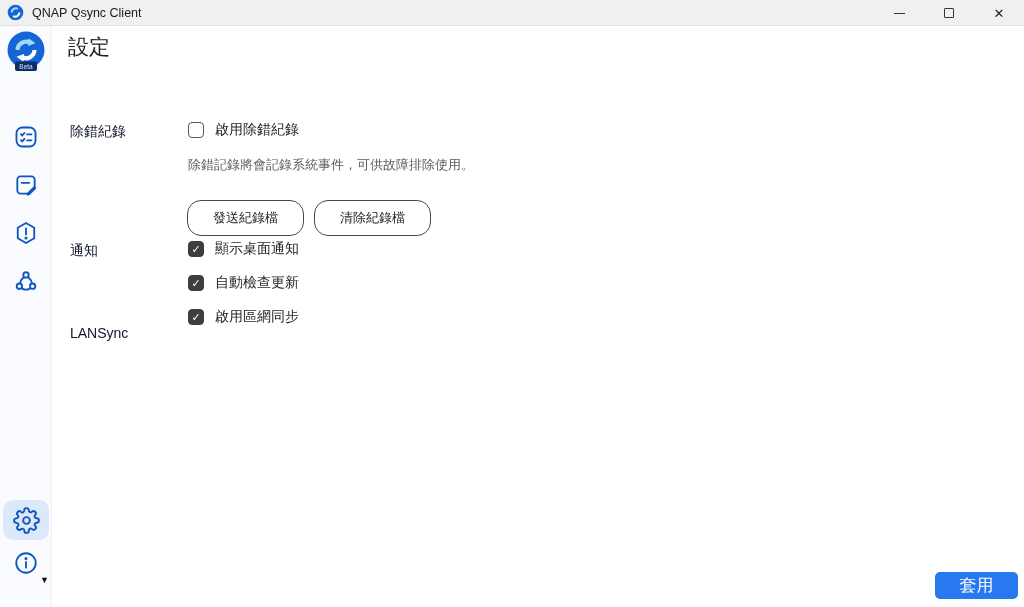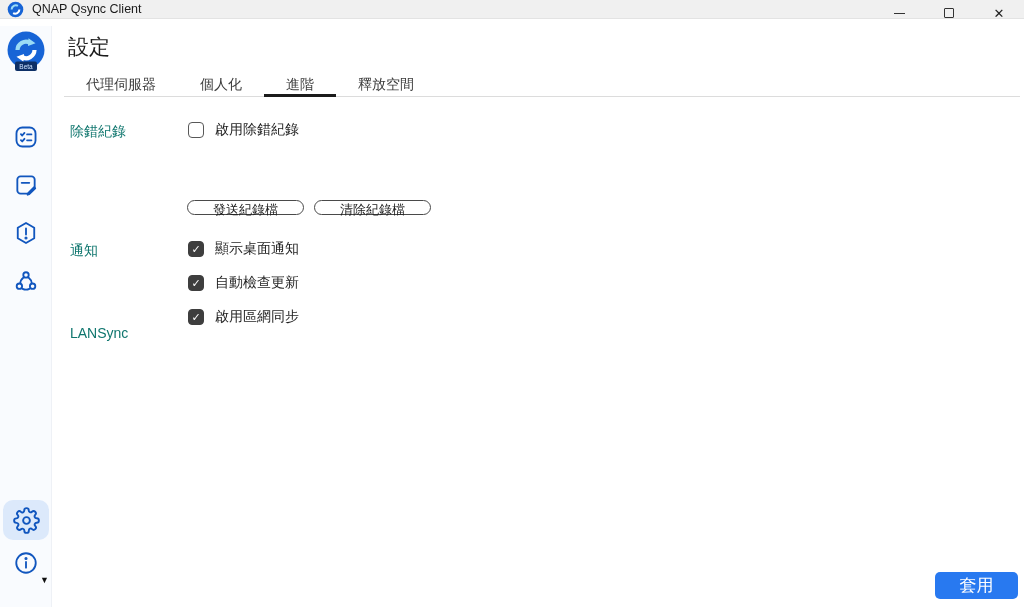--- a/index.html
+++ b/index.html
@@ -1,21 +1,21 @@
 <!DOCTYPE html>
 <html><head>
 <meta charset="utf-8">
 <style>
   * { margin:0; padding:0; box-sizing:border-box; }
   html,body { width:1024px; height:607px; overflow:hidden; }
   body { font-family:"Liberation Sans","DejaVu Sans",sans-serif; background:#ffffff; color:#222; }
   .app { position:relative; width:1024px; height:607px; background:#ffffff; }
 
   
-  .titlebar { position:absolute; top:0; left:0; right:0; height:19px; background:#f0f0f0;
+  .titlebar { position:absolute; top:0; left:0; right:0; height:26px; background:#f0f0f0;
               border-bottom:1px solid #e3e3e3; display:flex; align-items:center; padding-left:7px; }
   .app-icon { width:17px; height:17px; display:inline-flex; margin-right:8px; }
   .win-title { font-size:12.5px; color:#1b1b1b; }
   .win-controls { position:absolute; right:0; top:0; height:26px; display:flex; }
   .wc { width:50px; height:26px; display:flex; align-items:center; justify-content:center;
         color:#333; font-size:12px; cursor:default; }
   .min-glyph { display:block; width:11px; border-top:1.2px solid #333; }
   .max-glyph { display:block; width:10px; height:10px; border:1.2px solid #333; border-radius:1px; }
   .close-glyph { font-size:13px; color:#222; }
 
@@ -38,42 +38,42 @@
   .chevron { position:absolute; left:40px; top:550px; font-size:9px; color:#111; cursor:pointer; line-height:1; }
 
   
   .page-title { position:absolute; left:68px; top:33px; font-size:21px; font-weight:400; color:#1c1c1c; }
   .tabs { position:absolute; left:64px; top:73px; right:4px; height:24px;
           border-bottom:1px solid #dcdcdc; display:flex; }
   .tab { padding:0 22px; font-size:14px; color:#3c3c3c; display:flex; align-items:center;
          position:relative; cursor:pointer; white-space:nowrap; }
   .tab.active::after { content:""; position:absolute; left:0; right:0; bottom:-1px; height:3px; background:#1b1b1b; }
 
-  .sec-label { position:absolute; left:70px; font-size:14px; color:#0f766e; }
+  .sec-label { position:absolute; left:70px; font-size:14px; color:#0f172a; }
   .lbl-debug { top:123px; }
   .lbl-notif { top:242px; }
   .lbl-lan   { top:310px;margin-top:15px; }
 
   .checkrow { position:absolute; left:188px; display:flex; align-items:center; gap:11px; cursor:pointer; }
   .cr-debug  { top:121px; }
   .cr-notif1 { top:240px; }
   .cr-notif2 { top:274px; }
   .cr-lan    { top:308px; }
   .cb { width:16px; height:16px; border:1.6px solid #585858; border-radius:4px; background:#fff;
         display:flex; align-items:center; justify-content:center; flex:0 0 auto; }
   .cb.checked { background:#3e3e3e; border-color:#3e3e3e; }
   .cb .glyph { color:#fff; font-size:11px; line-height:1; }
   .cb-label { font-size:14px; color:#1f1f1f; }
 
   .desc { position:absolute; left:188px; font-size:13px; color:#5c5c5c; line-height:17.5px; }
   .desc-debug { top:156px; }
   .desc-lan   { top:341px; }
 
   .btnrow { position:absolute; left:187px; top:200px; display:flex; gap:10px; }
-  .pill { height:15px; padding:0 25px; border:1px solid #4a4a4a; border-radius:14px; background:#fff;
+  .pill { height:36px; padding:0 25px; border:1px solid #4a4a4a; border-radius:14px; background:#fff;
           font-size:13px; color:#1c1c1c; font-family:inherit; cursor:pointer; }
 
   .apply-btn { position:absolute; right:6px; bottom:8px; width:83px; height:27px; background:#2879f0;
                border:none; border-radius:5px; color:#fff; font-size:17px; font-family:inherit; cursor:pointer; }
 </style>
 </head>
 <body>
 
 <div class="app">
 
@@ -162,35 +162,30 @@
         <line x1="12" y1="11" x2="12" y2="16.3"></line>
         <circle cx="12" cy="7.8" r="0.6" fill="currentColor"></circle>
       </svg>
     </div>
 
     <span class="chevron">▼</span>
   </div>
 
   <div class="page-title">設定</div>
 
-  <div class="tabs">
-    <div class="tab">代理伺服器</div>
-    <div class="tab">個人化</div>
-    <div class="tab active">進階</div>
-    <div class="tab">釋放空間</div>
-  </div>
 
   <div class="sec-label lbl-debug">除錯紀錄</div>
 
   <div class="checkrow cr-debug">
     <span class="cb"></span>
     <span class="cb-label">啟用除錯紀錄</span>
   </div>
 
   <div class="desc desc-debug">
+    <div>除錯記錄將會記錄系統事件，可供故障排除使用。</div>
   </div>
 
   <div class="btnrow">
     <button class="pill">發送紀錄檔</button>
     <button class="pill">清除紀錄檔</button>
   </div>
 
   <div class="sec-label lbl-notif">通知</div>
 
   <div class="checkrow cr-notif1">

